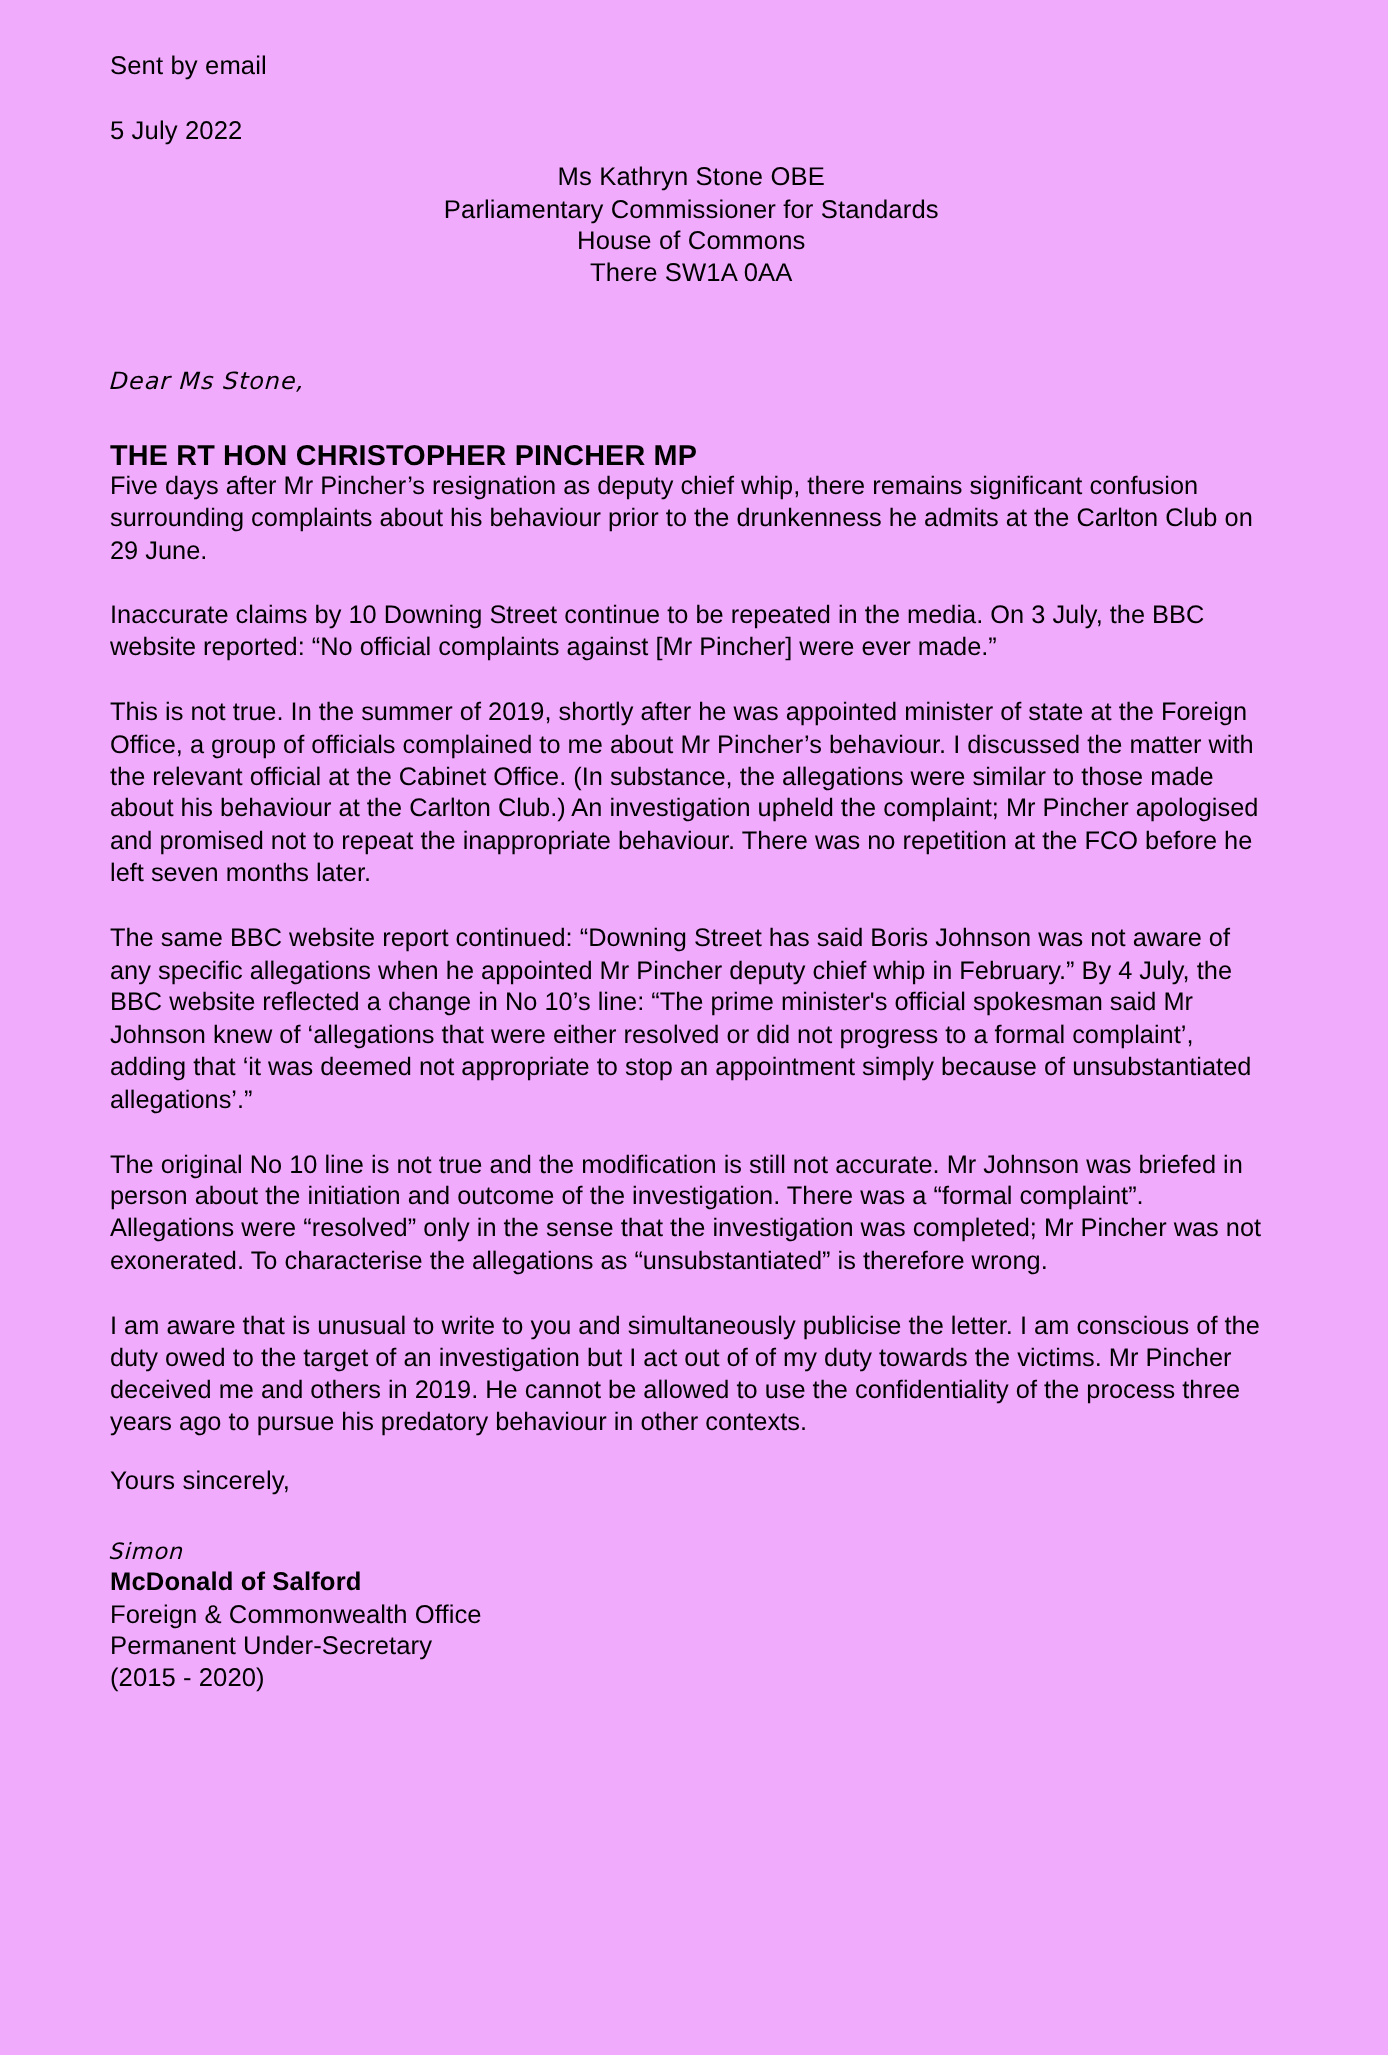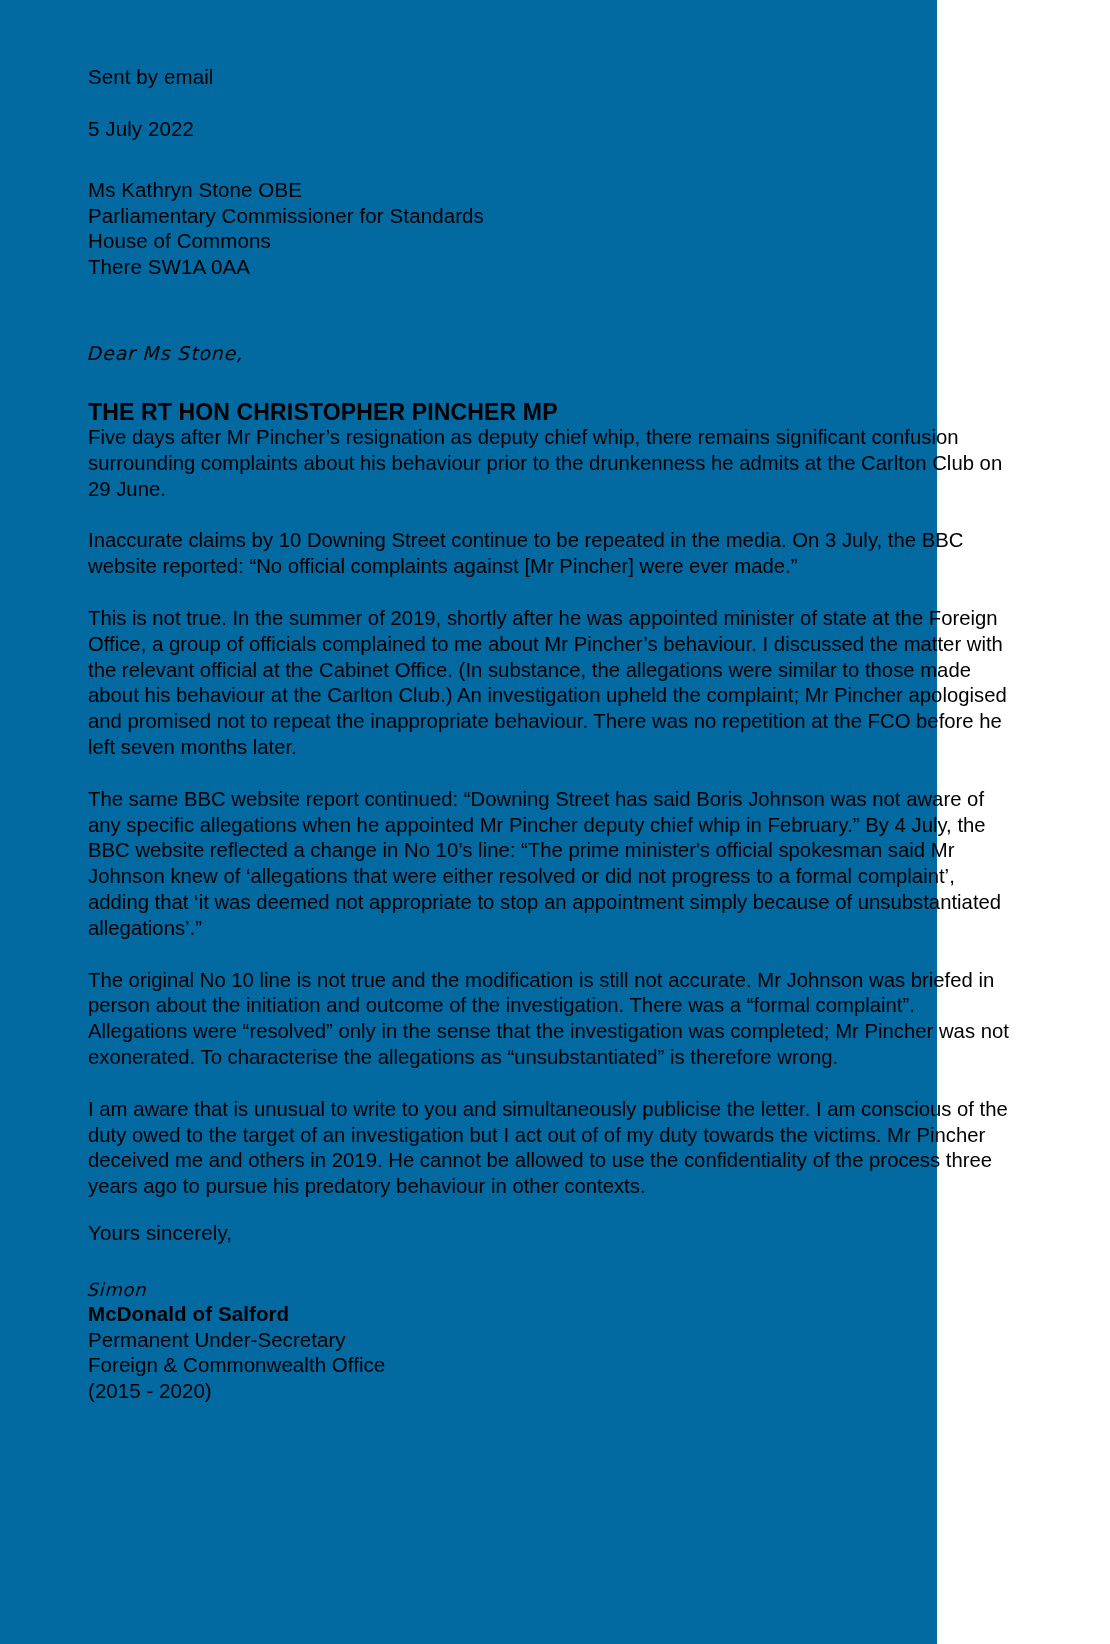--- a/index.html
+++ b/index.html
@@ -10,49 +10,50 @@
   body {
     width: 1110px;
     height: 1644px;
     font-family: "Liberation Sans", sans-serif;
     color: #000000;
     -webkit-font-smoothing: antialiased;
   }
 
   .page {
     position: relative;
-    width: 937px;
+    width: 1110px;
     height: 1644px;
-    background: #0369a1;
+    background: #f0abfc;
     box-sizing: border-box;
-    padding: 64px 78px 0 88px;
+    padding: 40px 78px 0 88px;
   }
 
   .letter {
     width: 930px;
   }
 
   
   .line {
     font-size: 20.5px;
     line-height: 25.5px;
     letter-spacing: 0.1px;
     white-space: pre;
   }
 
   .sent-by-email {
     margin-bottom: 26px;
   }
 
   .date {
-    margin-bottom: 36px;
+    margin-bottom: 12px;
   }
 
   .address {
     margin-bottom: 0;
+    text-align: center;
   }
 
   .salutation {
     font-family: "DejaVu Sans", sans-serif;
     font-style: italic;
     font-size: 19px;
     line-height: 24px;
     letter-spacing: 0.8px;
     font-weight: 500;
     transform: skewX(-4deg);
@@ -152,19 +153,19 @@
     <p class="para">I am aware that is unusual to write to you and simultaneously publicise the letter.  I am conscious of the duty owed to the target of an investigation but I act out of of my duty towards the victims.  Mr Pincher deceived me and others in 2019.  He cannot be allowed to use the confidentiality of the process three years ago to pursue his predatory behaviour in other contexts.</p>
 
     <div class="line closing">Yours sincerely,</div>
 
     <div style="line-height:0;">
       <span class="signature">Simon</span>
     </div>
 
     <div class="signoff">
       <div class="name">McDonald of Salford</div>
+      <div class="detail">Foreign &amp; Commonwealth Office</div>
       <div class="detail">Permanent Under-Secretary</div>
-      <div class="detail">Foreign &amp; Commonwealth Office</div>
       <div class="detail">(2015 - 2020)</div>
     </div>
 
   </div>
 </div>
 
 </body></html>

